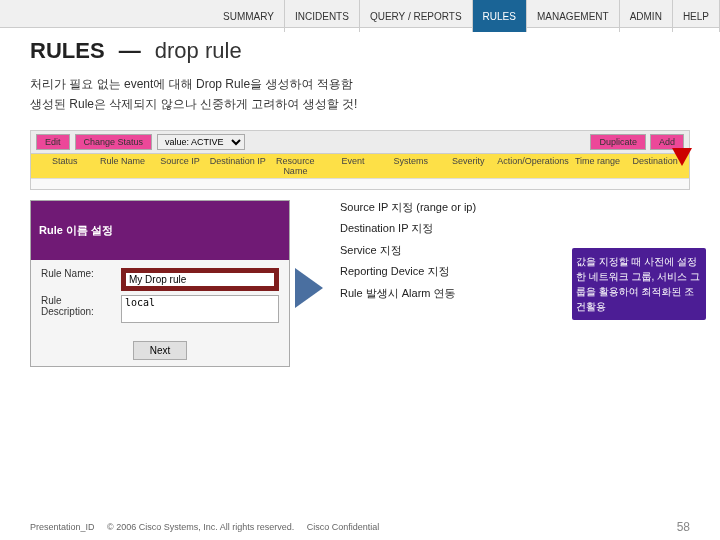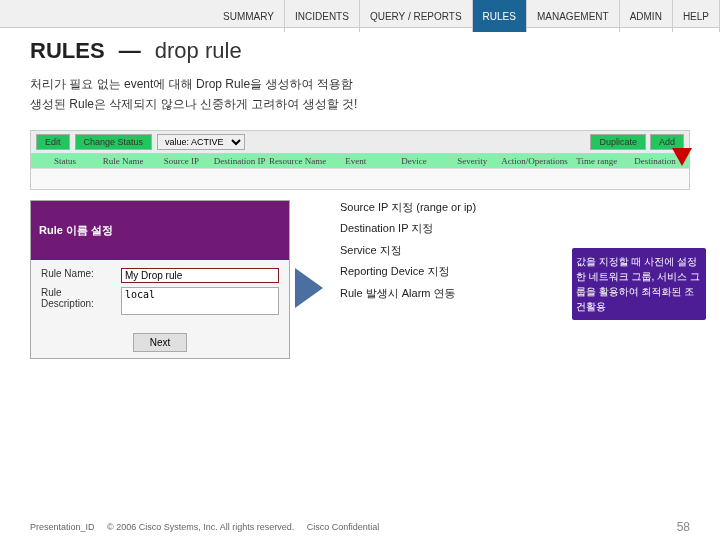--- a/index.html
+++ b/index.html
@@ -68,43 +68,42 @@
       display: flex;
       align-items: center;
       padding: 3px 5px;
       background: #ececec;
       border-bottom: 1px solid #ccc;
       gap: 5px;
     }
     .table-btn {
       padding: 2px 8px;
       font-size: 9px;
-      background: #22c55e;
+      background: #ec4899;
       border: 1px solid #aaa;
       cursor: pointer;
       color: #333;
     }
     .table-select {
       font-size: 9px;
       padding: 1px 3px;
       border: 1px solid #aaa;
     }
     .table-right-btns {
       margin-left: auto;
       display: flex;
       gap: 4px;
     }
     .table-headers {
       display: flex;
       font-size: 9px;
       color: #444;
       padding: 2px 5px;
       border-bottom: 1px solid #ddd;
-      background: #86efac;
-      font-family: Liberation Serif, serif;
+      background: #fde047;
     }
     .table-headers span {
       flex: 1;
       text-align: center;
     }
 
     
     .red-arrow {
       position: absolute;
       top: 148px;
@@ -144,21 +143,21 @@
       margin-bottom: 4px;
     }
     .rule-field-label {
       width: 80px;
       font-size: 10px;
       color: #333;
       flex-shrink: 0;
     }
     .rule-field-input {
       flex: 1;
-      border: 1px solid #7f1d1d;
+      border: 5px solid #7f1d1d;
       padding: 1px 3px;
       font-size: 10px;
       background: #fff;
     }
     .rule-field-textarea {
       flex: 1;
       border: 1px solid #aaa;
       padding: 1px 3px;
       font-size: 10px;
       background: #fff;
@@ -284,21 +283,21 @@
       <button class="table-btn">Add</button>
     </div>
   </div>
   <div class="table-headers">
     <span>Status</span>
     <span>Rule Name</span>
     <span>Source IP</span>
     <span>Destination IP</span>
     <span>Resource Name</span>
     <span>Event</span>
-    <span>Device</span>
+    <span>Systems</span>
     <span>Severity</span>
     <span>Action/Operations</span>
     <span>Time range</span>
     <span>Destination</span>
   </div>
 </div>
 
 <div class="red-arrow"></div>
 
 <div class="rule-dialog">

